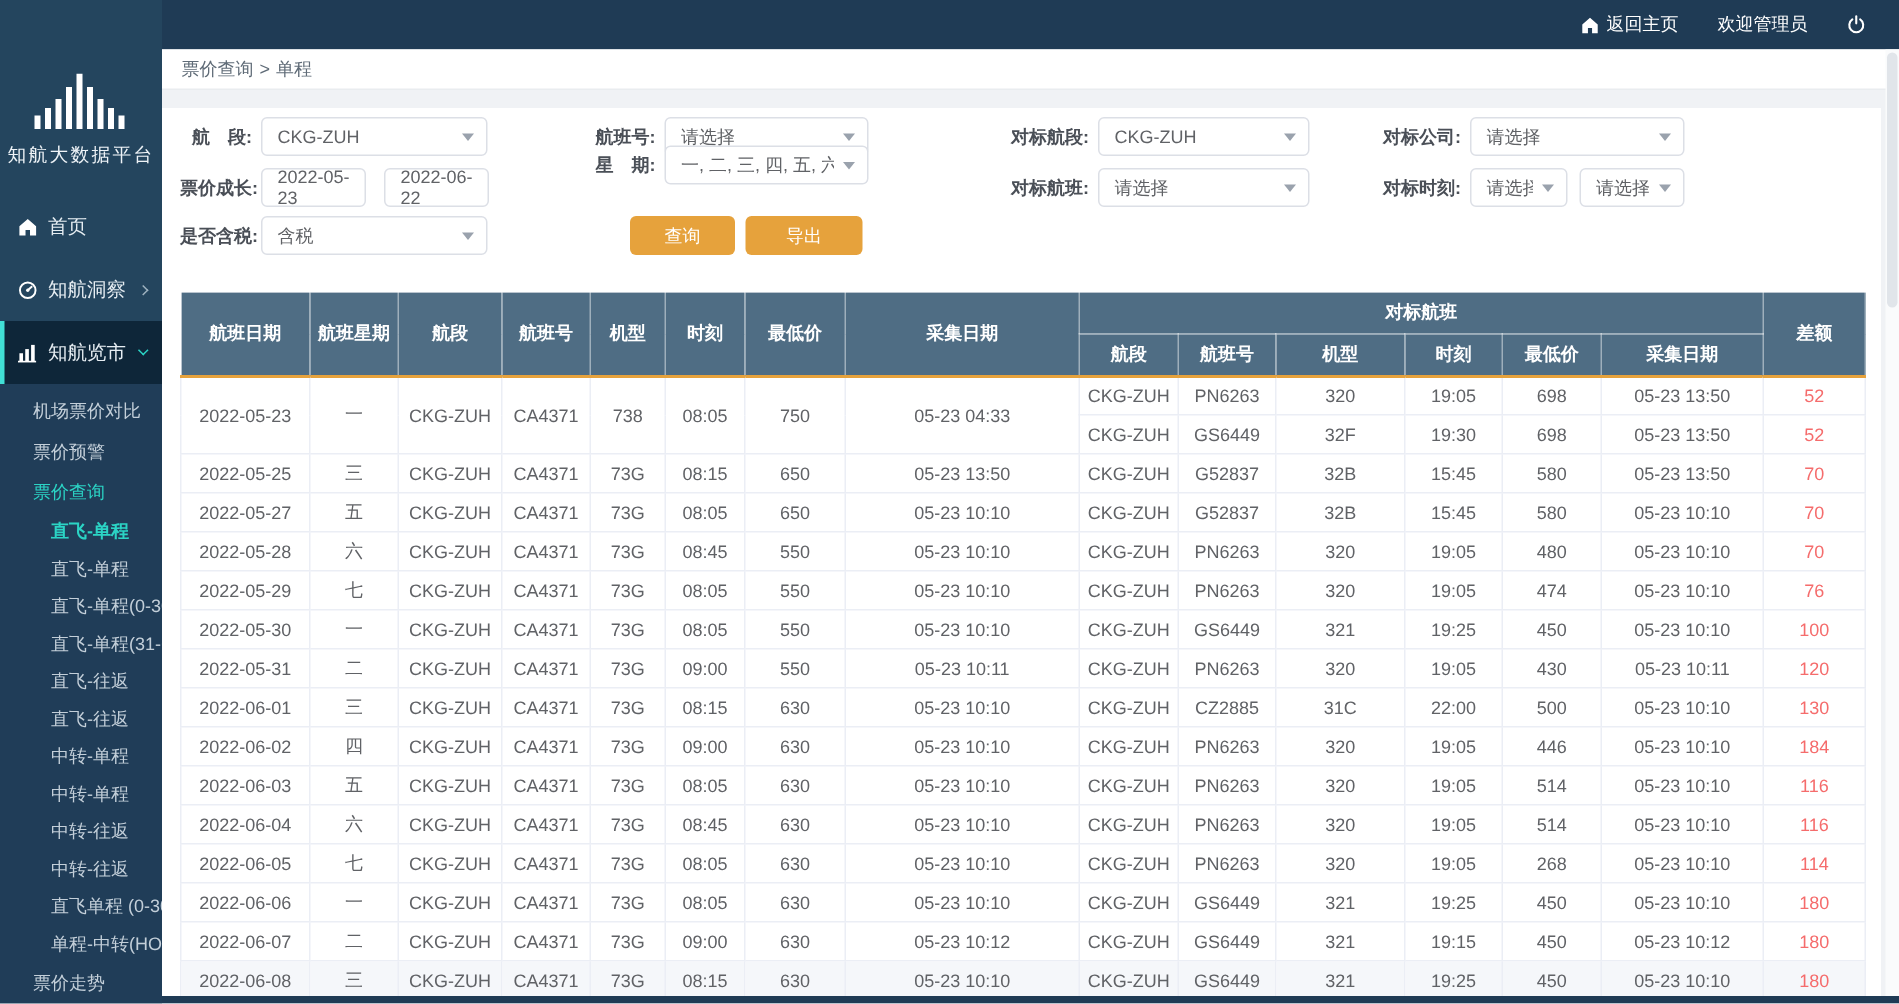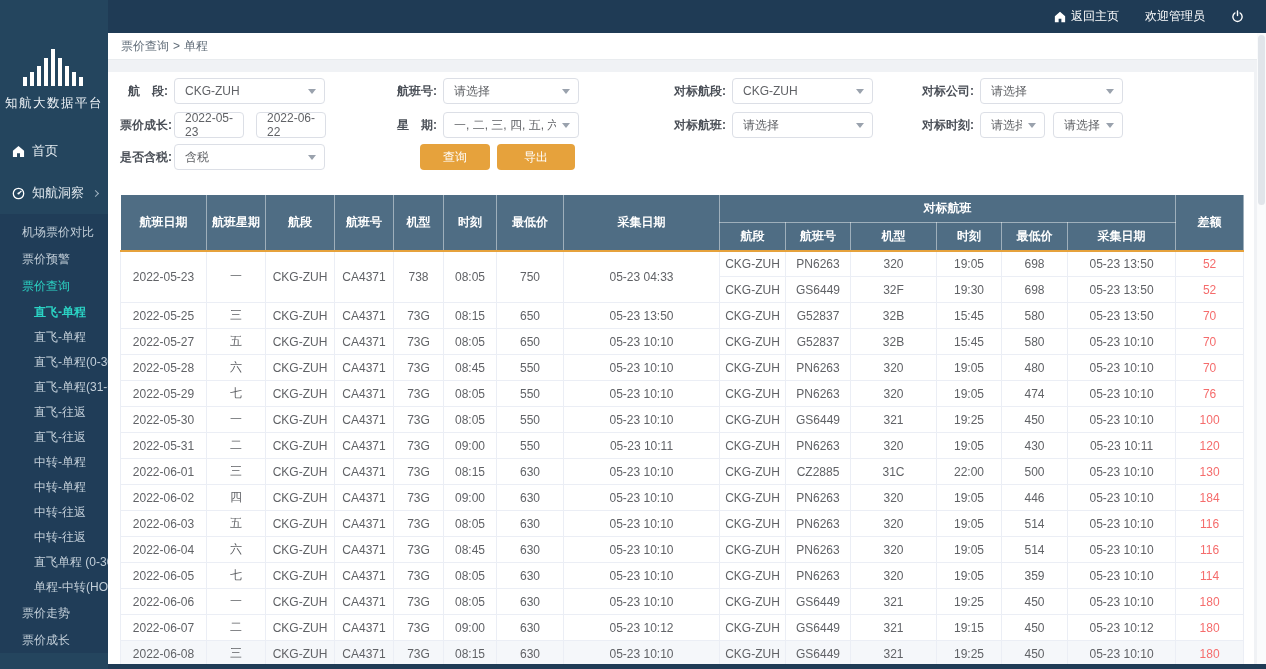--- a/index.html
+++ b/index.html
@@ -93,20 +93,30 @@
   <div class="nav-item">
     <svg width="13" height="13" viewBox="0 0 14 14">
       <circle cx="7" cy="7" r="5.6" fill="none" stroke="#fff" stroke-width="1.4"></circle>
       <line x1="7" y1="7" x2="10.2" y2="4.2" stroke="#fff" stroke-width="1.4"></line>
       <circle cx="7" cy="7" r="1.2" fill="#fff"></circle>
     </svg>
     <span class="nav-label">知航洞察</span>
     <i class="chev right"></i>
   </div>
 
+  <div class="nav-item active">
+    <svg width="13" height="13" viewBox="0 0 14 14">
+      <rect x="1" y="7" width="2.6" height="6" fill="#fff"></rect>
+      <rect x="5.2" y="4" width="2.6" height="9" fill="#fff"></rect>
+      <rect x="9.4" y="1" width="2.6" height="12" fill="#fff"></rect>
+      <rect x="0" y="12.4" width="13" height="1.2" fill="#fff"></rect>
+    </svg>
+    <span class="nav-label">知航览市</span>
+    <i class="chev down"></i>
+  </div>
 
   <div class="submenu">
       <div class="sub-item level1">
         <span class="sub-label">机场票价对比</span>
         <i class="chev right"></i>
       </div>
       <div class="sub-item level1">
         <span class="sub-label">票价预警</span>
         <i class="chev right"></i>
       </div>
@@ -221,21 +231,21 @@
       <div class="f-item" style="left:0; top:34px;">
         <span class="f-label w48">票价成长:</span>
         <div class="inp" style="width:70px;">
           <span>2022-05-23</span>
         </div>
         <div style="width:12px;"></div>
         <div class="inp" style="width:70px;">
           <span>2022-06-22</span>
         </div>
       </div>
-      <div class="f-item" style="left:272px; top:34px;">
+      <div class="f-item" style="left:272px; top:19px;">
         <span class="f-label w45">星　期:</span>
         <div class="sel" style="width:136px;">
           <span class="sel-text">一, 二, 三, 四, 五, 六, 七</span>
           <i class="caret"></i>
         </div>
       </div>
       <div class="f-item" style="left:554px; top:34px;">
         <span class="f-label w52">对标航班:</span>
         <div class="sel" style="width:141px;">
           <span class="sel-text">请选择</span>
@@ -512,21 +522,21 @@
             <td>CKG-ZUH</td>
             <td>CA4371</td>
             <td>73G</td>
             <td>08:05</td>
             <td>630</td>
             <td>05-23 10:10</td>
             <td class="group-start">CKG-ZUH</td>
             <td>PN6263</td>
             <td>320</td>
             <td>19:05</td>
-            <td>359</td>
+            <td>268</td>
             <td>05-23 10:10</td>
             <td class="diff">114</td>
           </tr>
           <tr>
             <td>2022-06-06</td>
             <td>一</td>
             <td>CKG-ZUH</td>
             <td>CA4371</td>
             <td>73G</td>
             <td>08:05</td>

